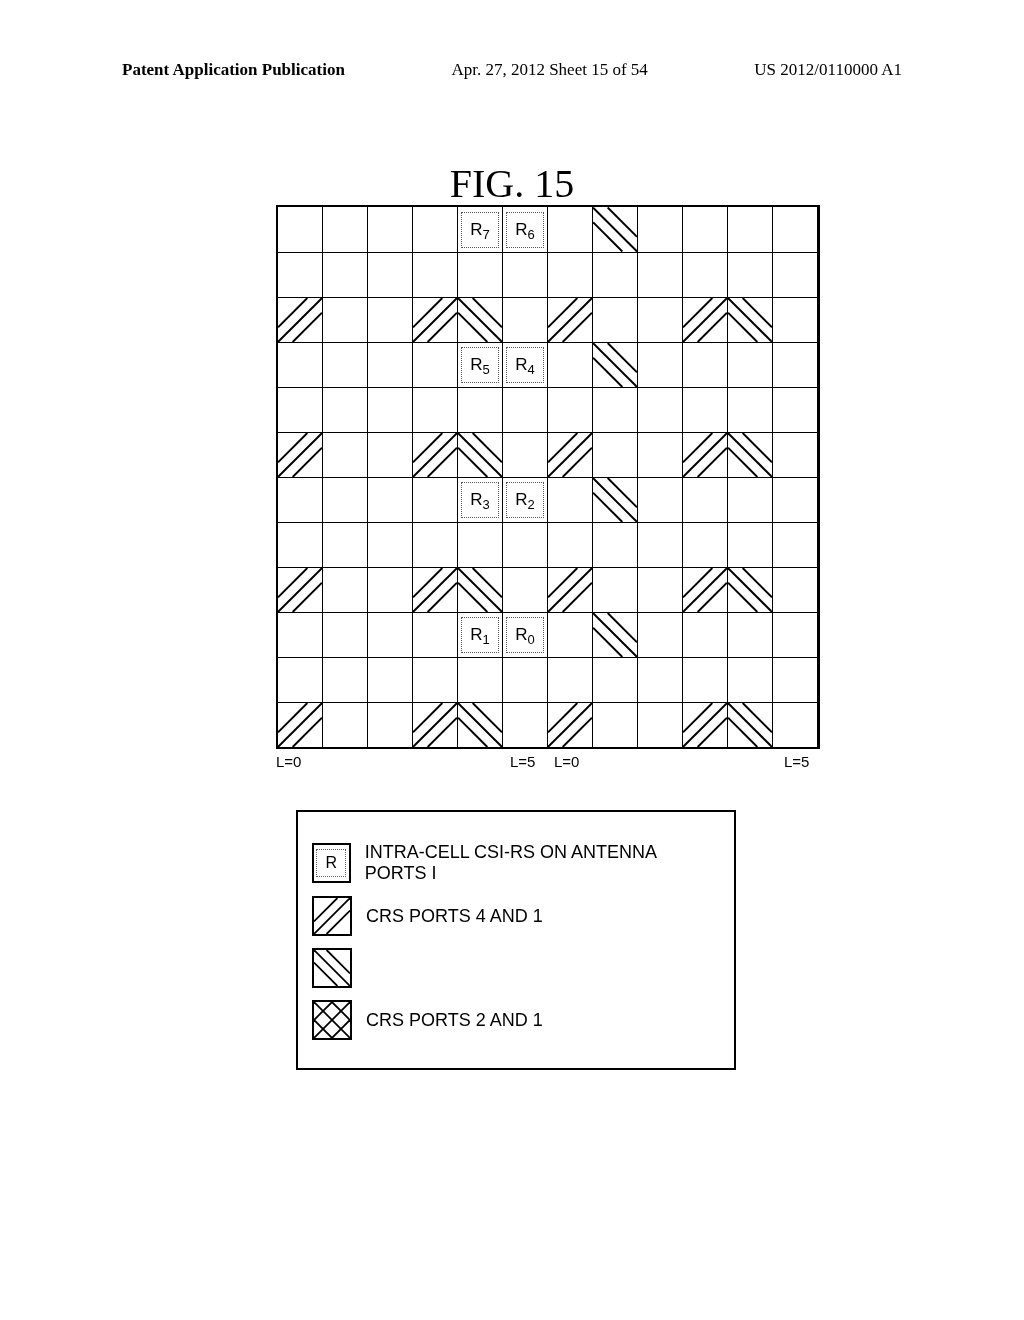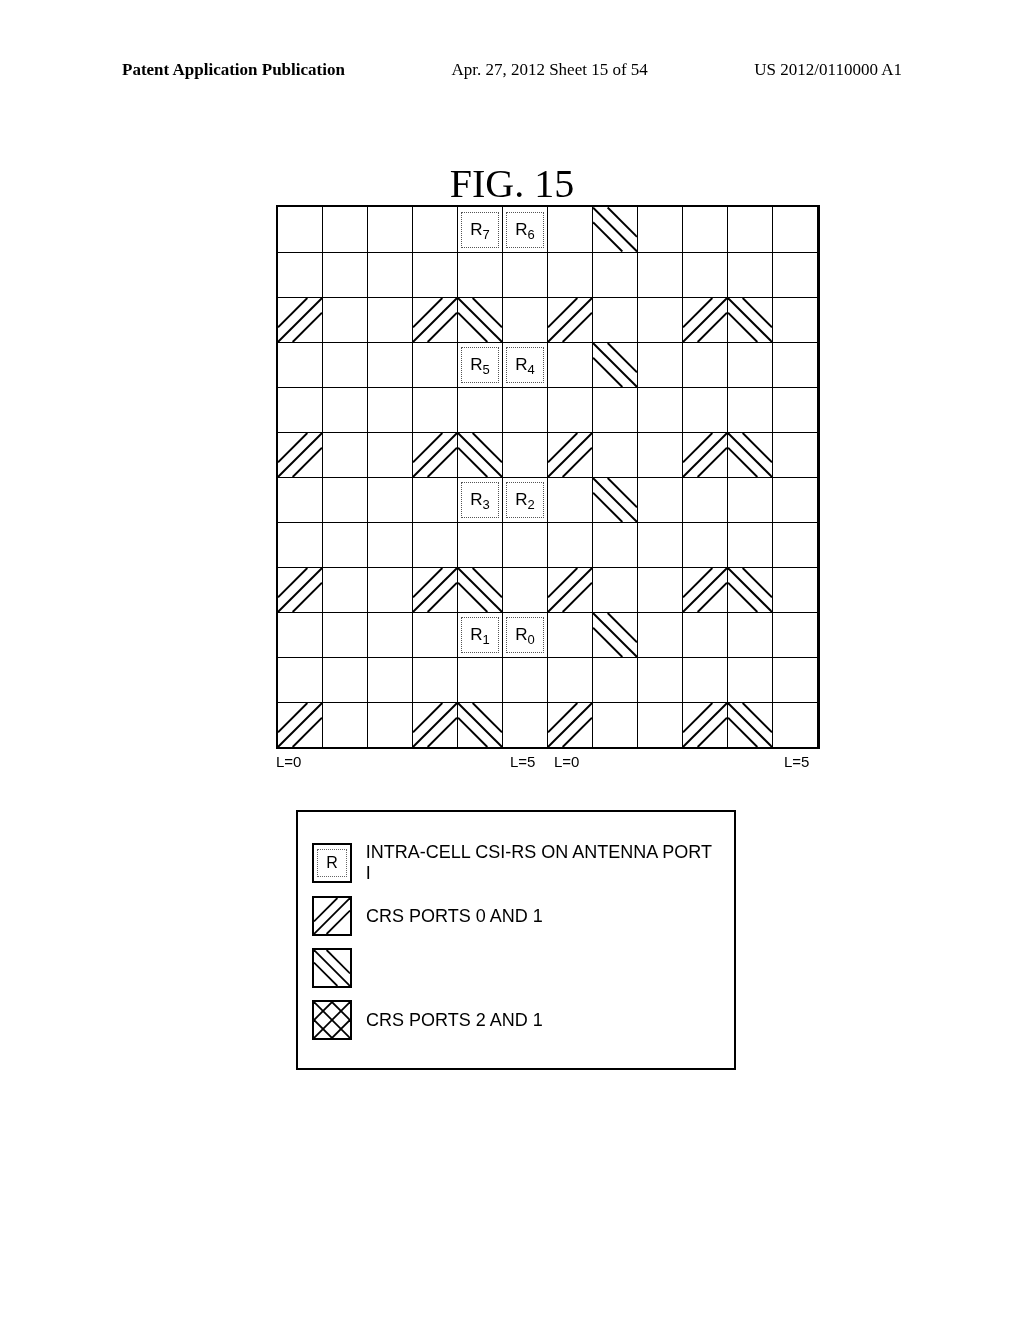--- a/index.html
+++ b/index.html
@@ -464,31 +464,31 @@
     <span style="left:278px">L=0</span>
     <span style="left:508px">L=5</span>
   </div>
 </div>
 
 <div class="legend">
   <div class="legend-row">
     <div class="legend-swatch r">
       <div class="rbox">R</div>
     </div>
-    <span>INTRA-CELL CSI-RS ON ANTENNA PORT I</span>
+    <span>INTRA-CELL CSI-RS ON ANTENNA PORTS I</span>
   </div>
   <div class="legend-row">
     <div class="legend-swatch">
       <svg viewBox="0 0 40 40">
           <line x1="0" y1="40" x2="40" y2="0" stroke="#000" stroke-width="2"></line>
           <line x1="0" y1="26" x2="26" y2="0" stroke="#000" stroke-width="2"></line>
           <line x1="14" y1="40" x2="40" y2="14" stroke="#000" stroke-width="2"></line>
         </svg>
     </div>
-    <span>CRS PORTS 0 AND 1</span>
+    <span>CRS PORTS 4 AND 1</span>
   </div>
   <div class="legend-row">
     <div class="legend-swatch">
       <svg viewBox="0 0 40 40">
           <line x1="0" y1="0" x2="40" y2="40" stroke="#000" stroke-width="2"></line>
           <line x1="14" y1="0" x2="40" y2="26" stroke="#000" stroke-width="2"></line>
           <line x1="0" y1="14" x2="26" y2="40" stroke="#000" stroke-width="2"></line>
         </svg>
     </div>
   </div>

